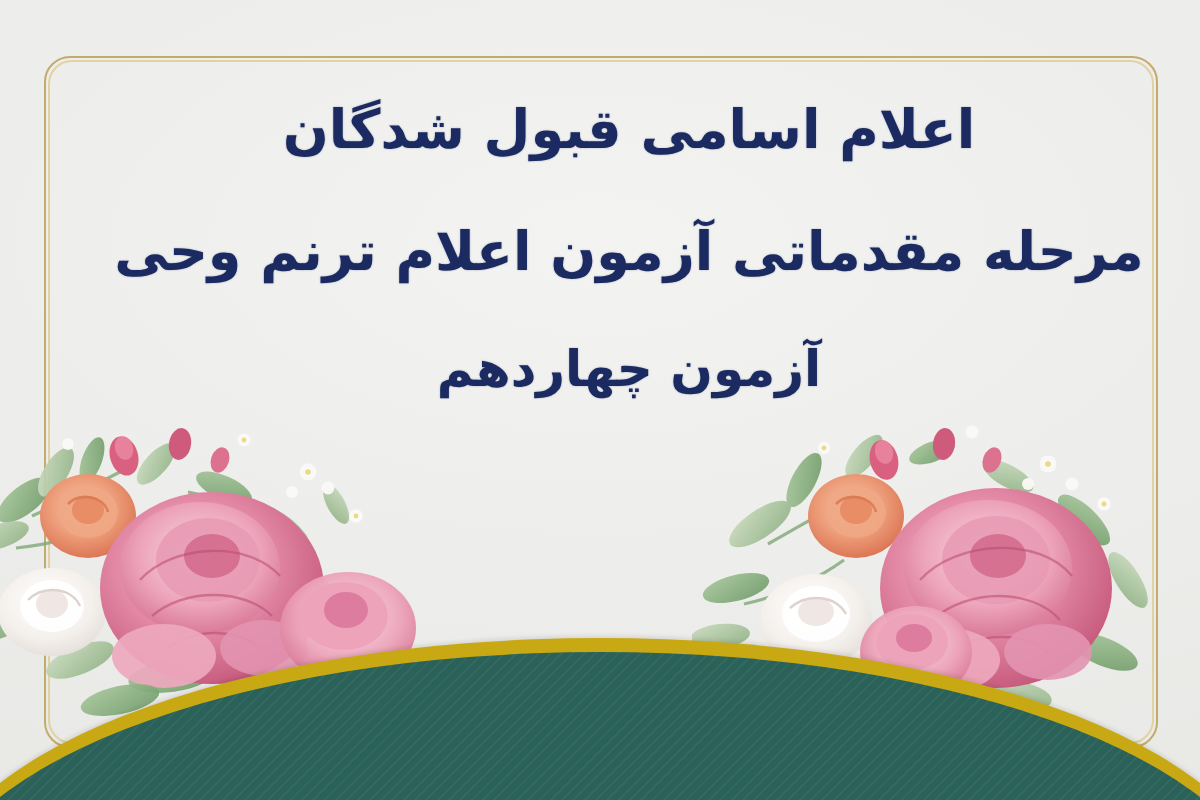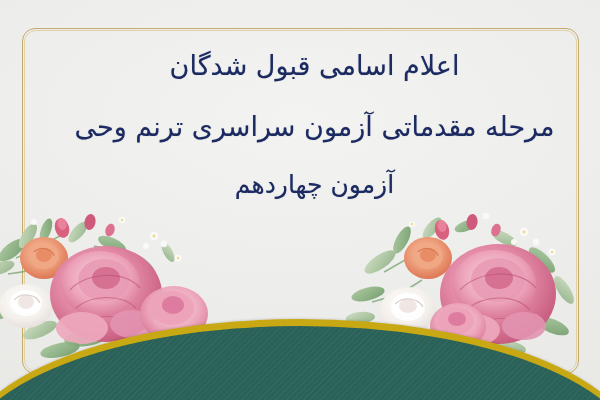--- a/index.html
+++ b/index.html
@@ -56,21 +56,21 @@
     left: 0;
     right: 0;
     top: 52px;
     text-align: center;
     direction: rtl;
     z-index: 6;
     pointer-events: none;
   }
   .headline-line {
     color: #1b2a60;
-    font-weight: 400;
+    font-weight: 700;
     letter-spacing: 0.2px;
     white-space: nowrap;
     text-shadow: 0 0 1px rgba(27, 42, 96, 0.35);
     margin-left: 29px;
   }
   #headline-line-1 { font-size: 27px; line-height: 1.0; }
   #headline-line-2 { font-size: 27px; line-height: 1.0; margin-top: 34px; }
   #headline-line-3 { font-size: 25px; line-height: 1.0; margin-top: 32px; }
 
   
@@ -126,21 +126,21 @@
 <body>
 
 <div id="poster">
 
   <div id="paper-texture"></div>
 
   <div id="gold-frame"></div>
 
   <div id="headline">
     <div class="headline-line" id="headline-line-1">اعلام اسامی قبول شدگان</div>
-    <div class="headline-line" id="headline-line-2">مرحله مقدماتی آزمون سراسری ترنم وحی</div>
+    <div class="headline-line" id="headline-line-2">مرحله مقدماتی آزمون اعلام ترنم وحی</div>
     <div class="headline-line" id="headline-line-3">آزمون چهاردهم</div>
   </div>
 
   <div class="floral" id="floral-left">
     <svg viewBox="0 0 260 180" xmlns="http://www.w3.org/2000/svg">
       <defs>
         <radialGradient id="peonyL" cx="42%" cy="38%" r="68%">
           <stop offset="0%" stop-color="#f6cfdc"></stop>
           <stop offset="45%" stop-color="#e68fab"></stop>
           <stop offset="100%" stop-color="#c35478"></stop>

